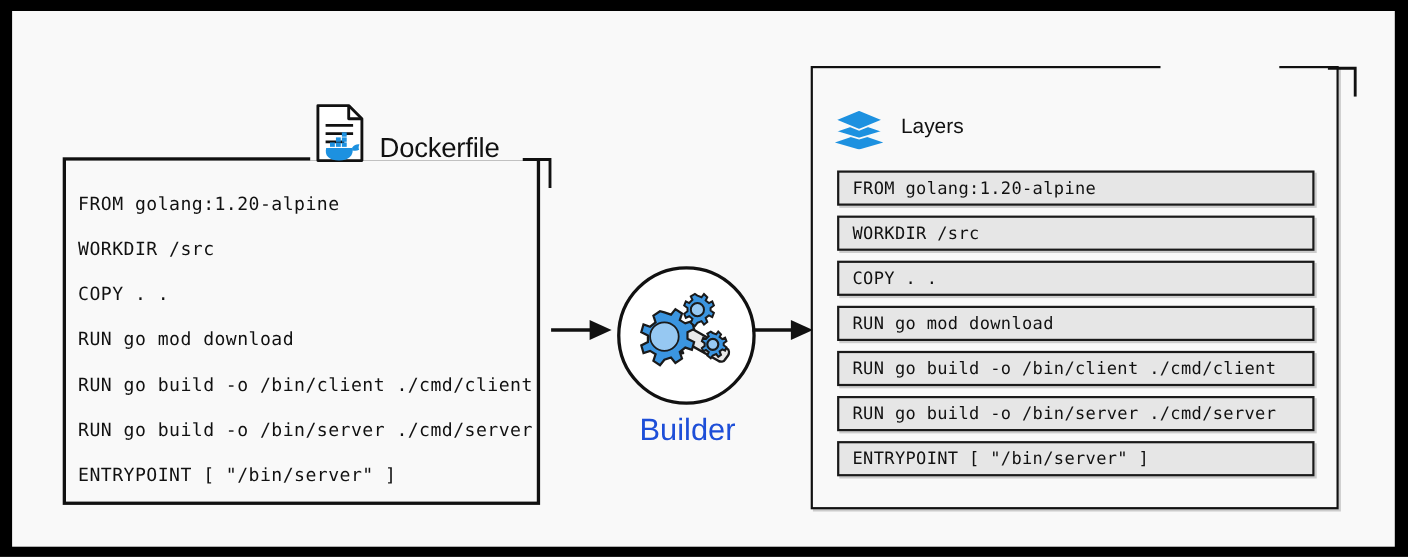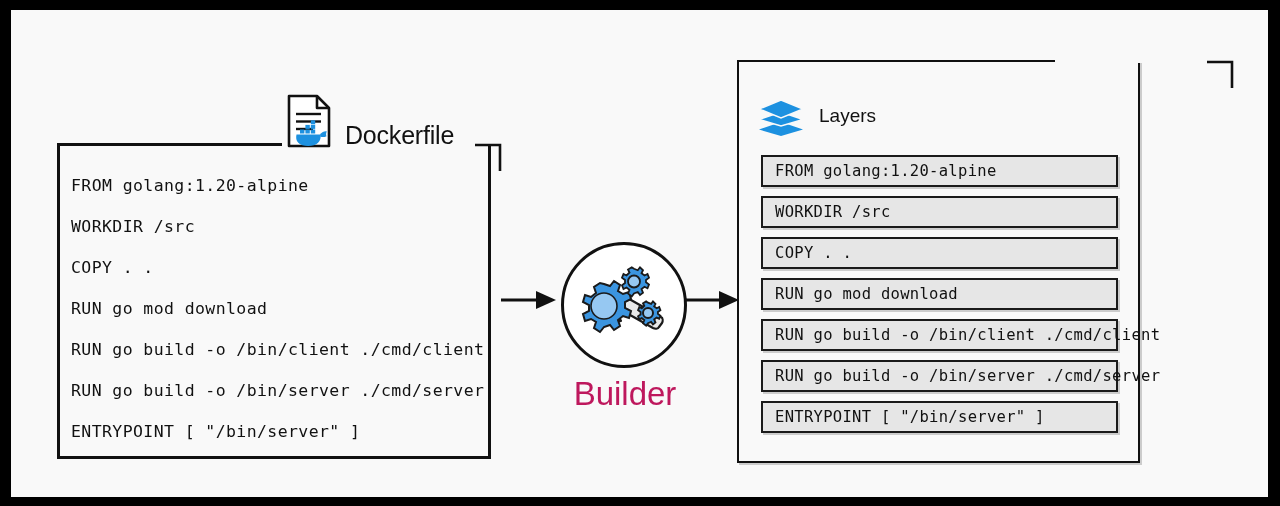--- a/index.html
+++ b/index.html
@@ -114,42 +114,42 @@
     border: 3px solid #111111;
     background: #ffffff;
     box-sizing: border-box;
   }
   #builder-label {
     position: absolute;
     left: 0;
     top: 133px;
     width: 142px;
     text-align: center;
-    font-size: 33px;
-    color: #be185d;
+    font-size: 28px;
+    color: #1d4ed8;
   }
   #builder-gears {
     position: absolute;
     left: 20px;
     top: 16px;
     width: 100px;
     height: 95px;
   }
 
   
   .arrow {
     position: absolute;
   }
 
   
   #image-panel {
     position: absolute;
     left: 726px;
     top: 50px;
-    width: 403px;
+    width: 480px;
     height: 403px;
   }
   #image-label-group {
     position: absolute;
     left: 1044px;
     top: 21px;
     height: 70px;
     display: flex;
     align-items: center;
   }

